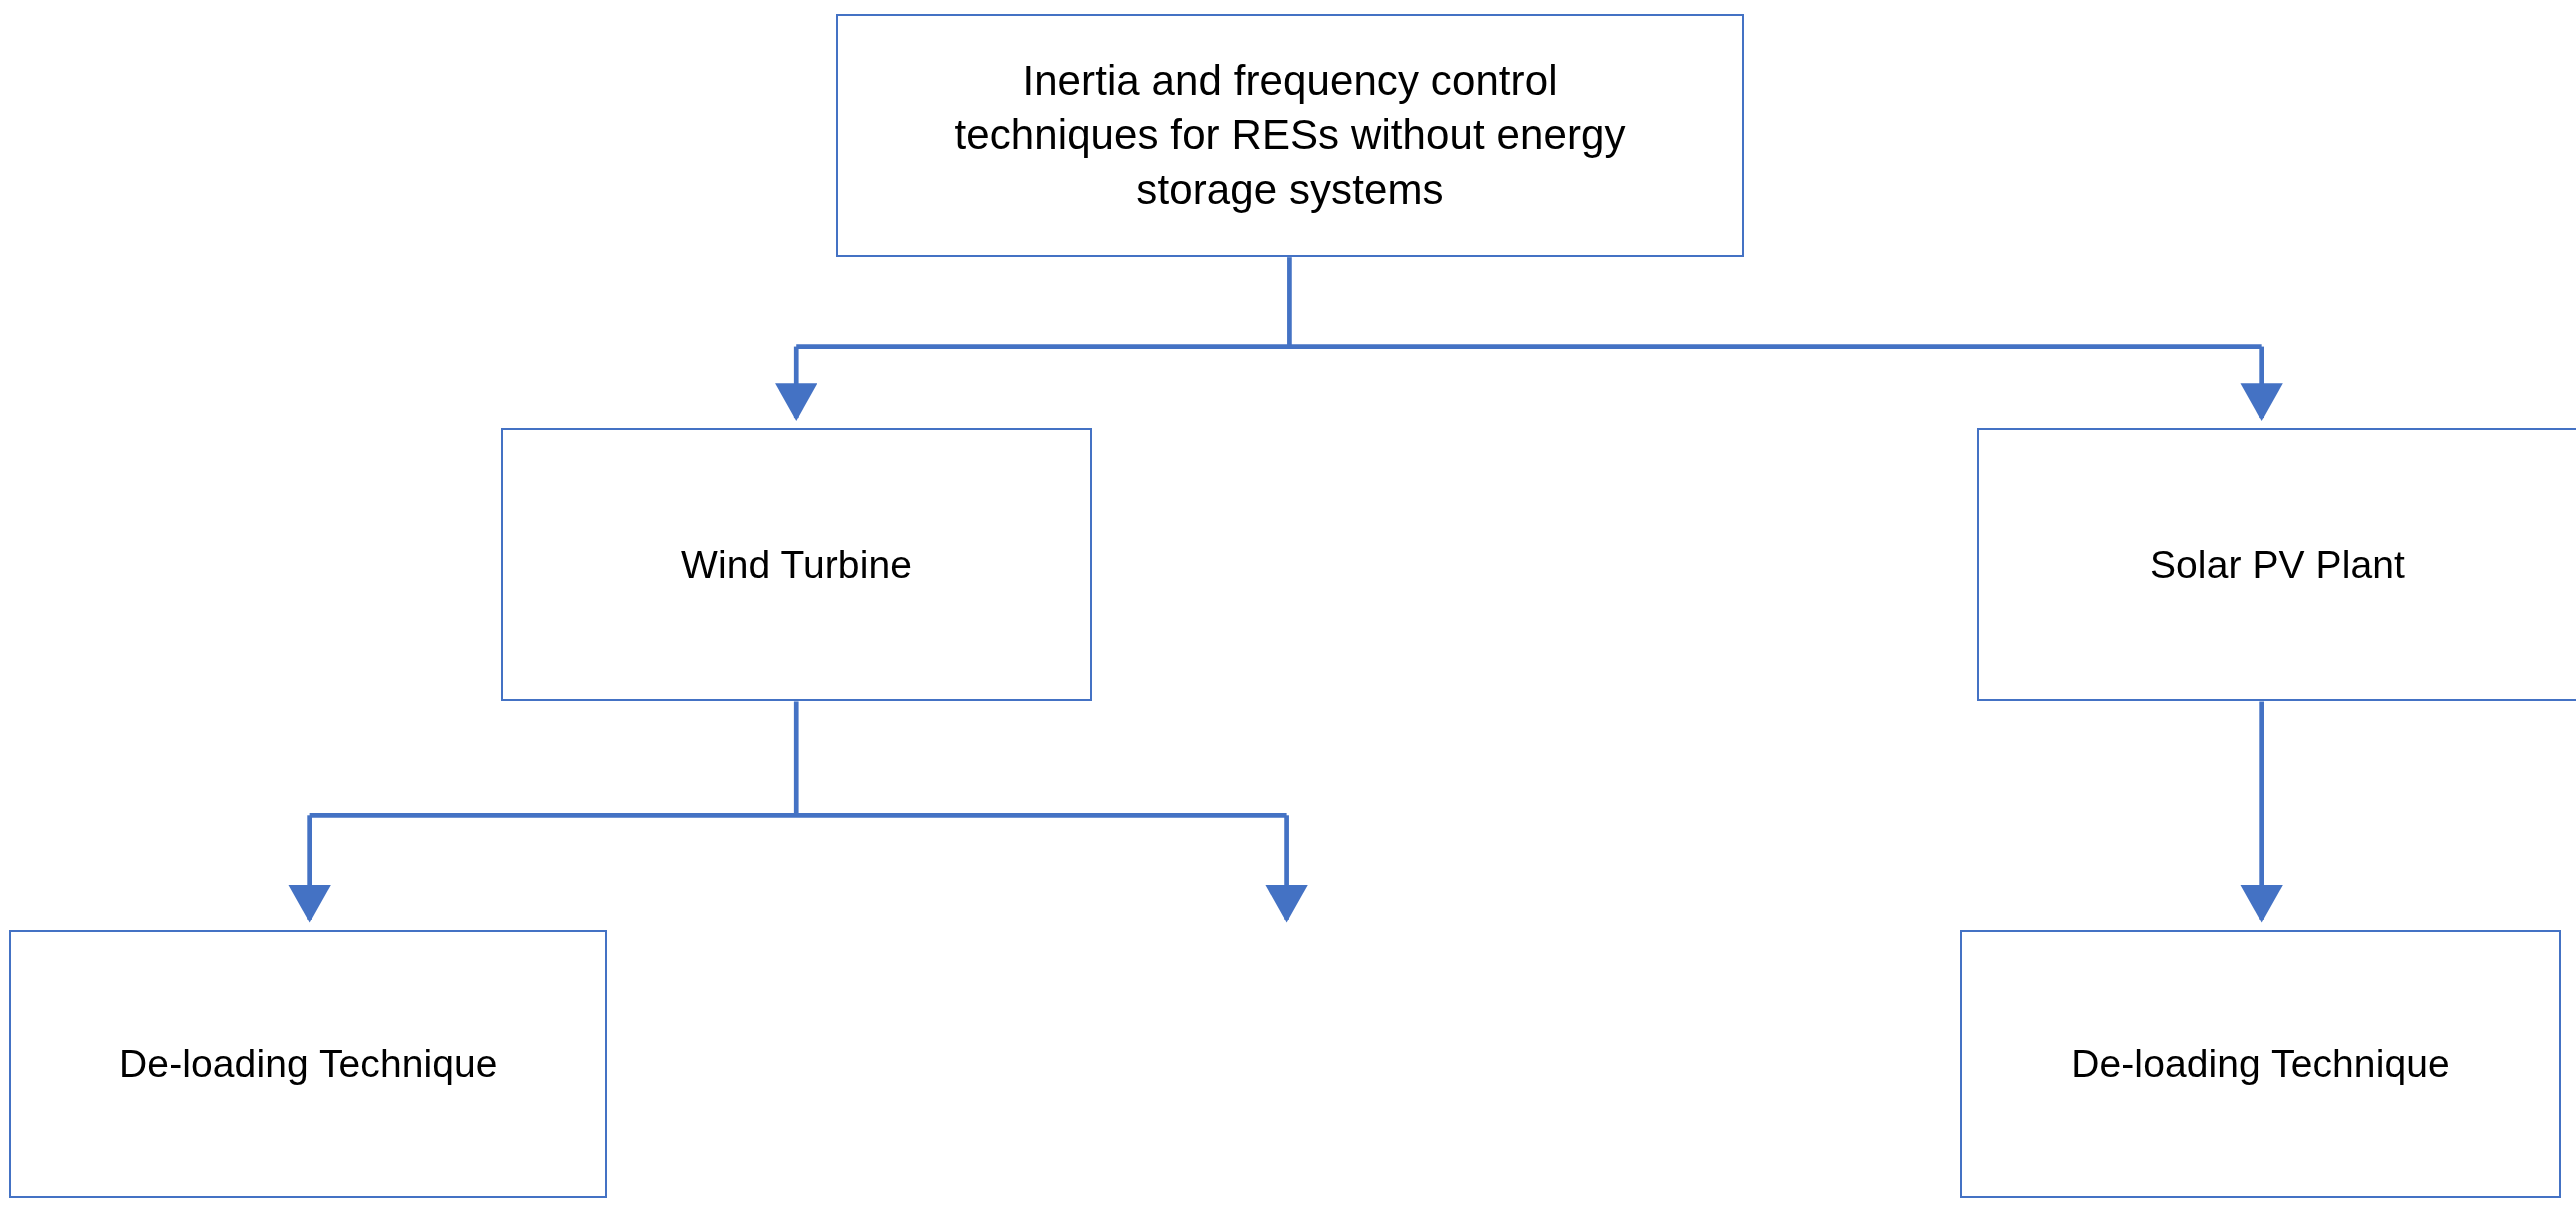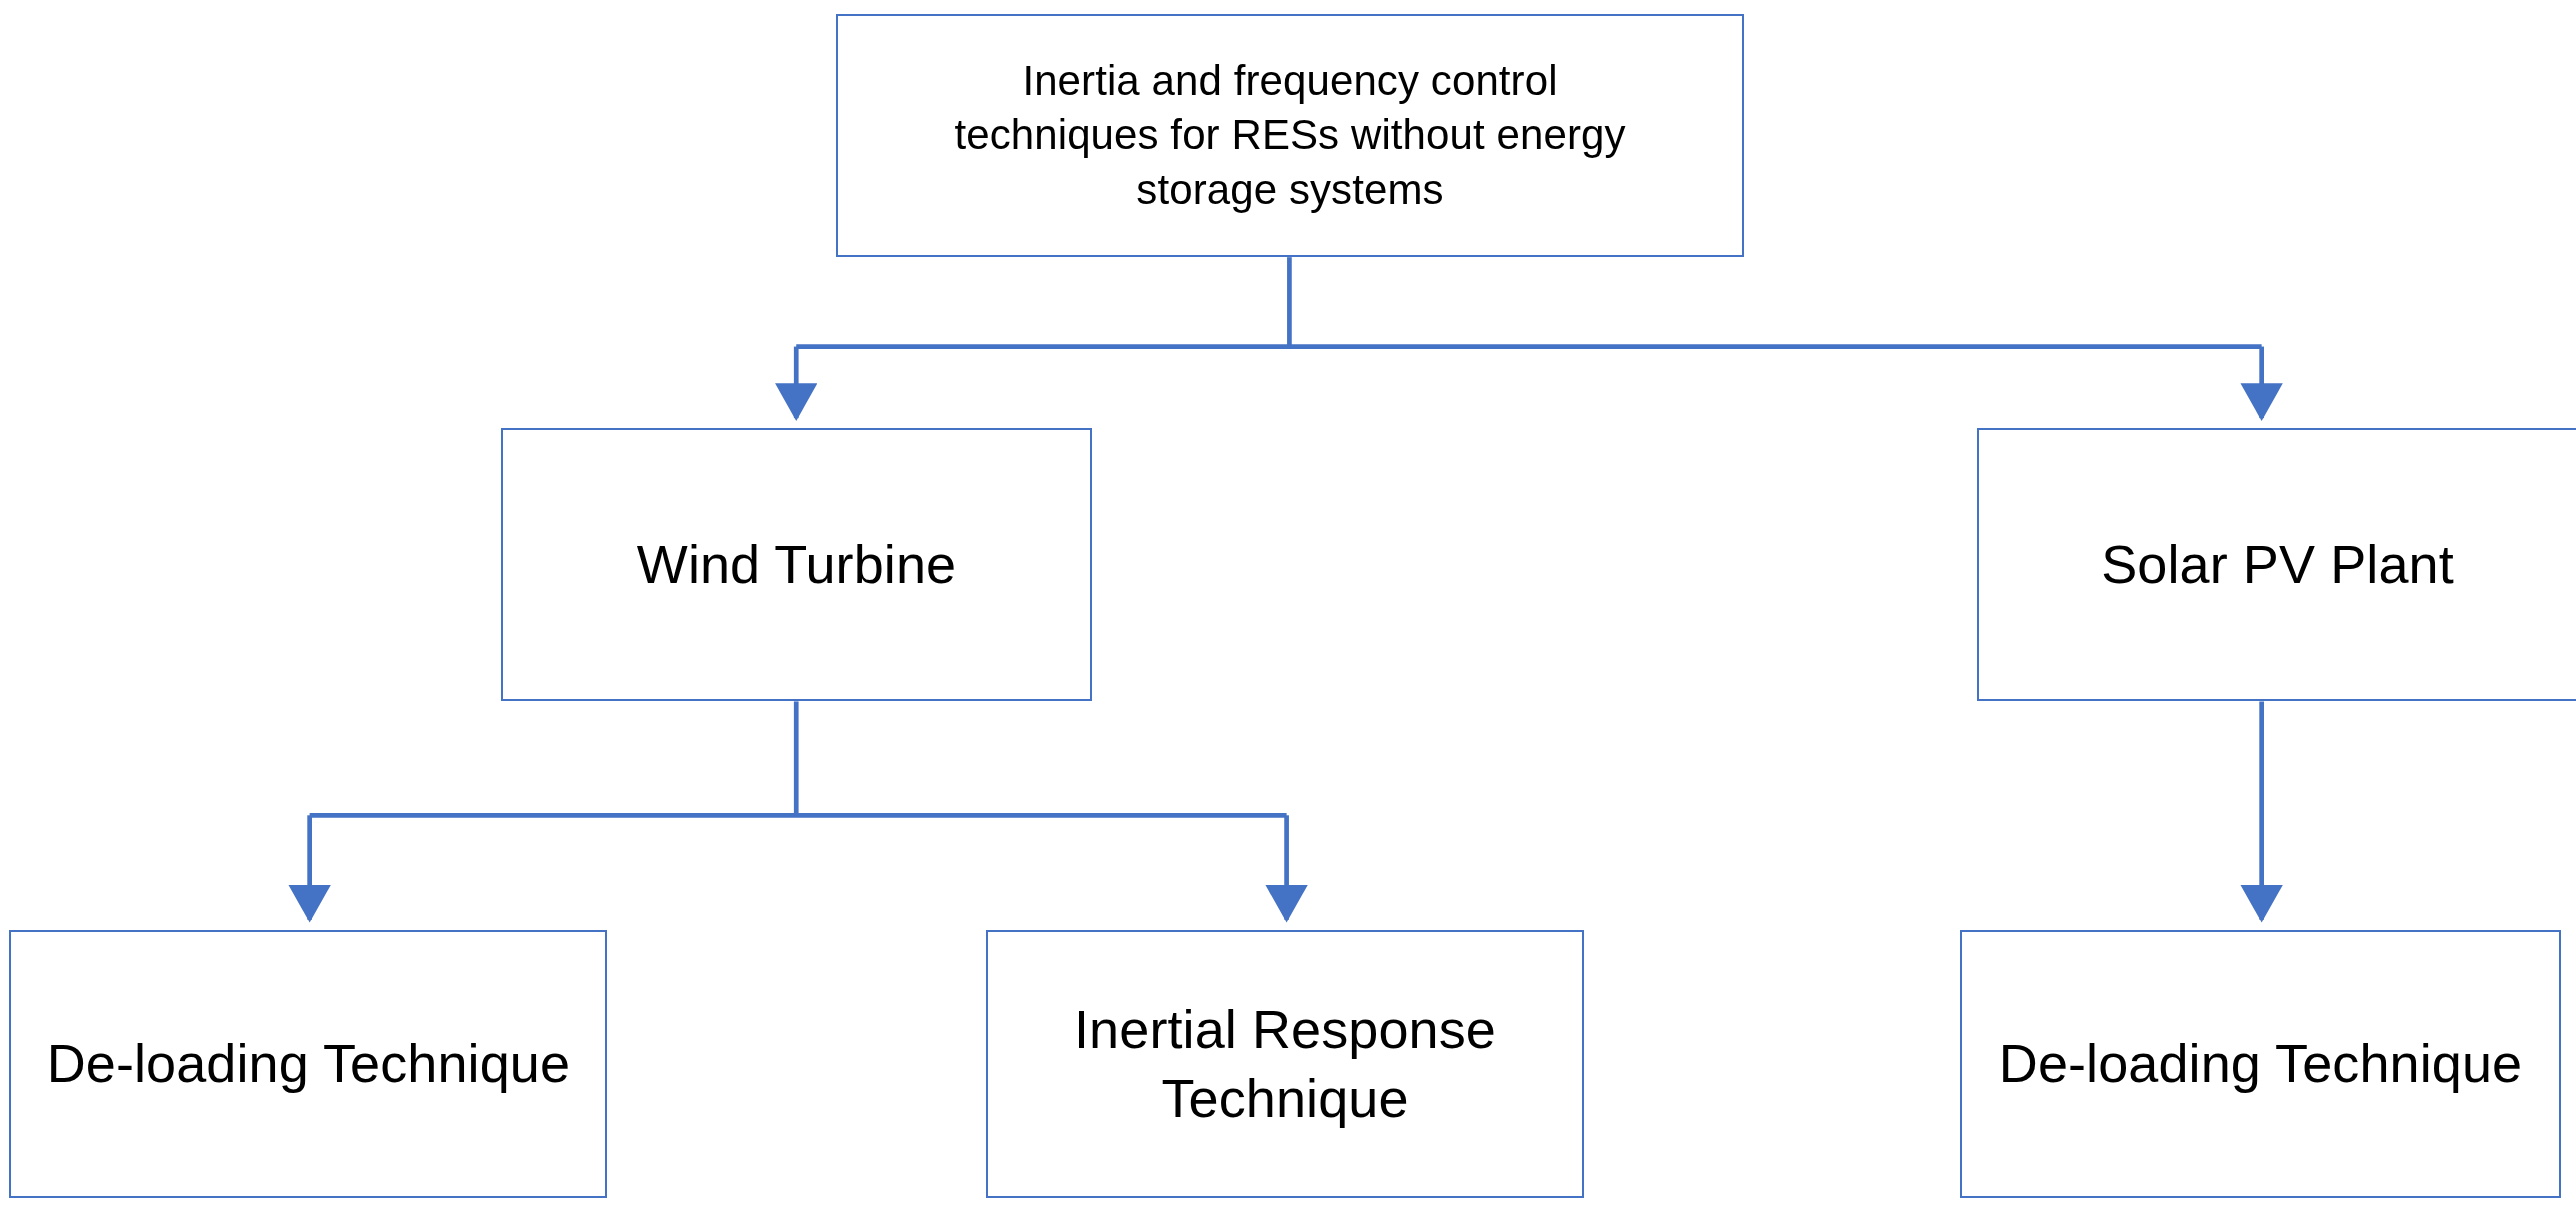--- a/index.html
+++ b/index.html
@@ -32,21 +32,21 @@
     background: #ffffff;
     border: 2.8px solid #4472C4;
     display: flex;
     align-items: center;
     justify-content: center;
     text-align: center;
     z-index: 2;
   }
   .node-label {
     color: #000000;
-    font-size: 54px;
+    font-size: 39px;
     line-height: 1.28;
     font-weight: 400;
     letter-spacing: 0.1px;
     padding: 0 13px;
     white-space: pre-line;
   }
   .node-root .node-label {
     font-size: 42px;
     line-height: 1.30;
   }
@@ -105,23 +105,19 @@
   </div>
 
   <div class="node" style="left:1960px; top:428px; width:601px; height:273px;margin-left:17px;">
     <span class="node-label">Solar PV Plant</span>
   </div>
 
   <div class="node" style="left:9.4px; top:930px; width:598px; height:268px;">
     <span class="node-label">De-loading Technique</span>
   </div>
 
-  <div class="node" style="left:986px; top:930px; width:598px; height:268px;">
-    <span class="node-label">Inertial Response
-Technique</span>
-  </div>
 
   <div class="node" style="left:1960px; top:930px; width:601px; height:268px;">
     <span class="node-label">De-loading Technique</span>
   </div>
 
 </div>
 
 
 </body></html>

